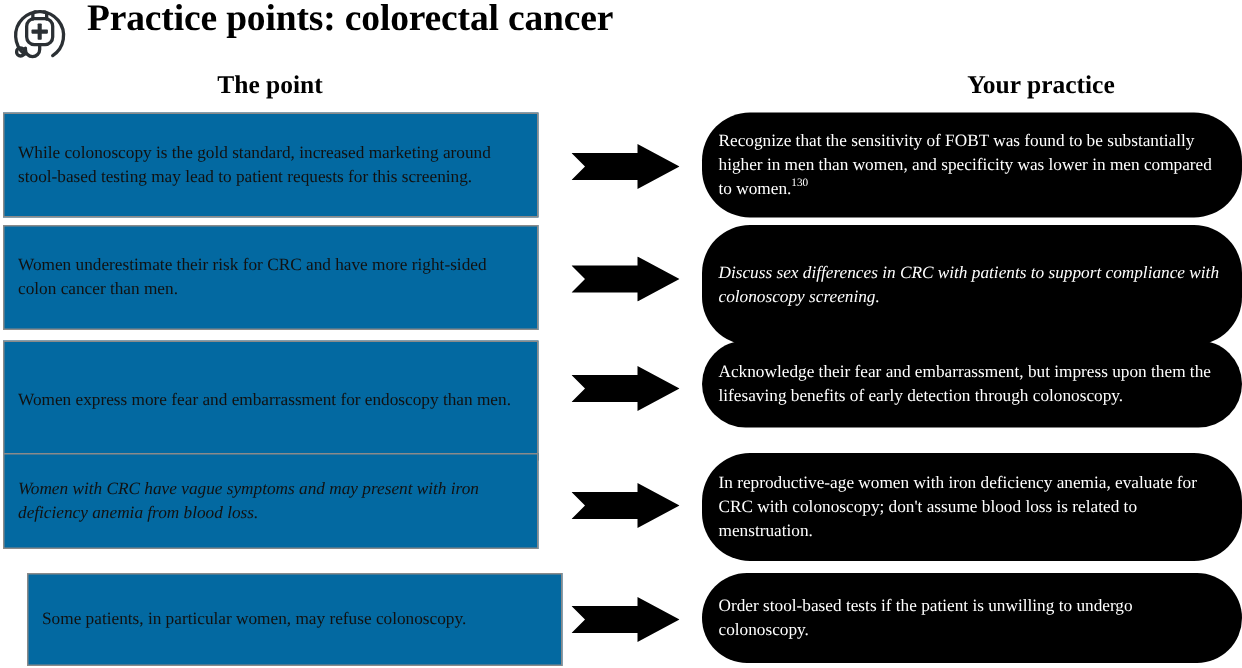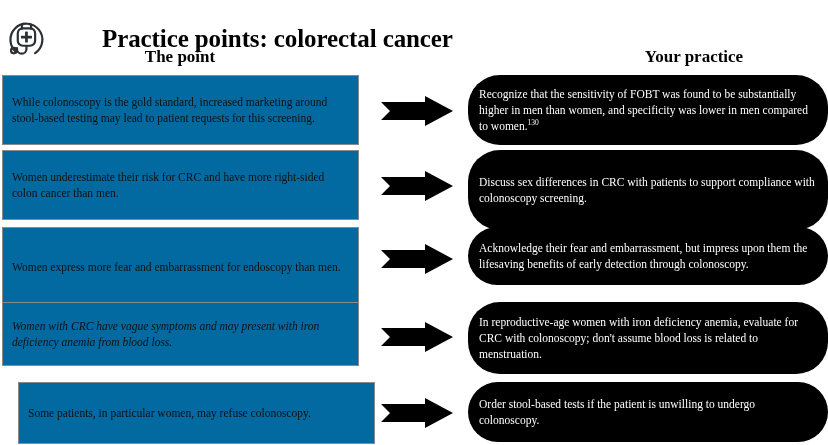--- a/index.html
+++ b/index.html
@@ -13,26 +13,25 @@
     font-family: "Liberation Serif", "DejaVu Serif", serif;
     color: #000000;
     overflow: hidden;
     position: relative;
   }
 
   
   .header {
     position: absolute;
     left: 0;
-    top: 16px;
+    top: 0;
     width: 828px;
     height: 44px;
     display: flex;
-    align-items: center;
-    gap: 44px;
+    align-items: flex-start;
   }
   .logo {
     width: 48px;
     height: 44px;
     margin-left: 2px;
     display: flex;
     align-items: center;
     justify-content: center;
     flex: 0 0 auto;
   }
@@ -186,21 +185,21 @@
 
   <div class="row" style="top:78px;">
     <div class="cell-left" style="height:70px;">
       <div class="txt">Women underestimate their risk for CRC and have more right-sided colon cancer than men.</div>
     </div>
     <div class="arrow" style="top:21px;">
       <svg viewBox="0 0 72 30" aria-hidden="true">
         <path d="M0 6 L9 15 L0 24 L44 24 L44 30 L72 15 L44 0 L44 6 Z" fill="#000000"></path>
       </svg>
     </div>
-    <div class="cell-right" style="height:80px;">
+    <div class="cell-right" style="height:80px;font-style:italic;">
       <div class="txt">
         <span>Discuss sex differences in CRC with patients to support compliance with colonoscopy screening.</span><sup></sup>
       </div>
     </div>
   </div>
 
   <div class="row" style="top:155px;">
     <div class="cell-left" style="height:80px;">
       <div class="txt">Women express more fear and embarrassment for  endoscopy than men.</div>
     </div>

